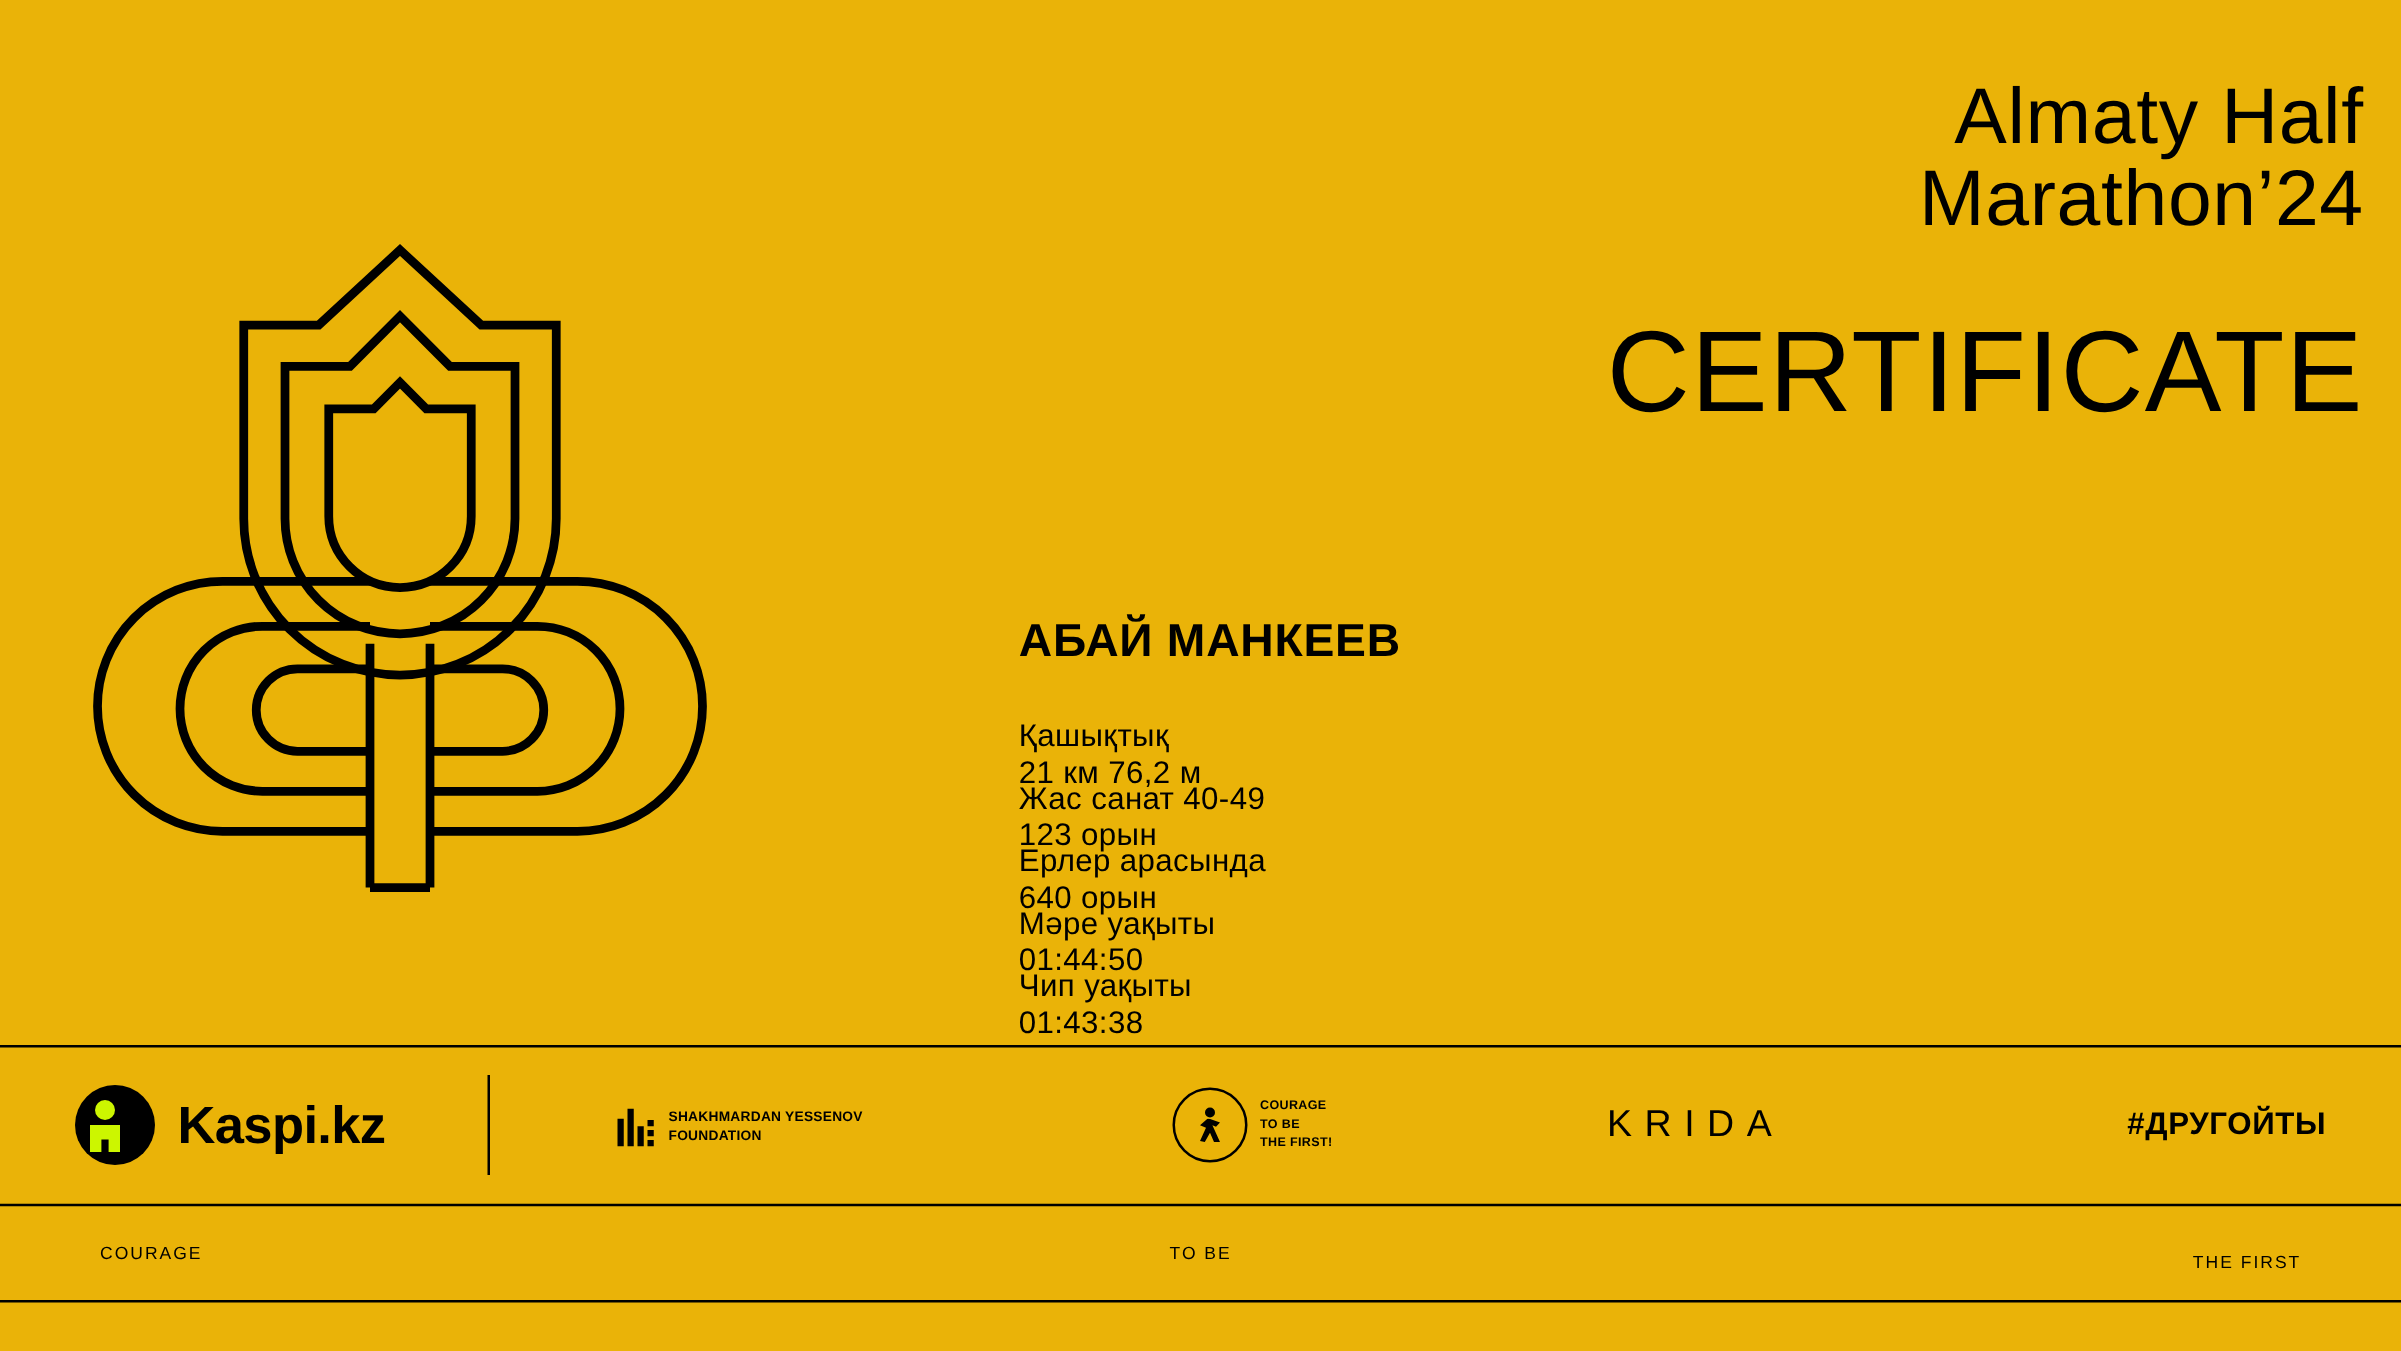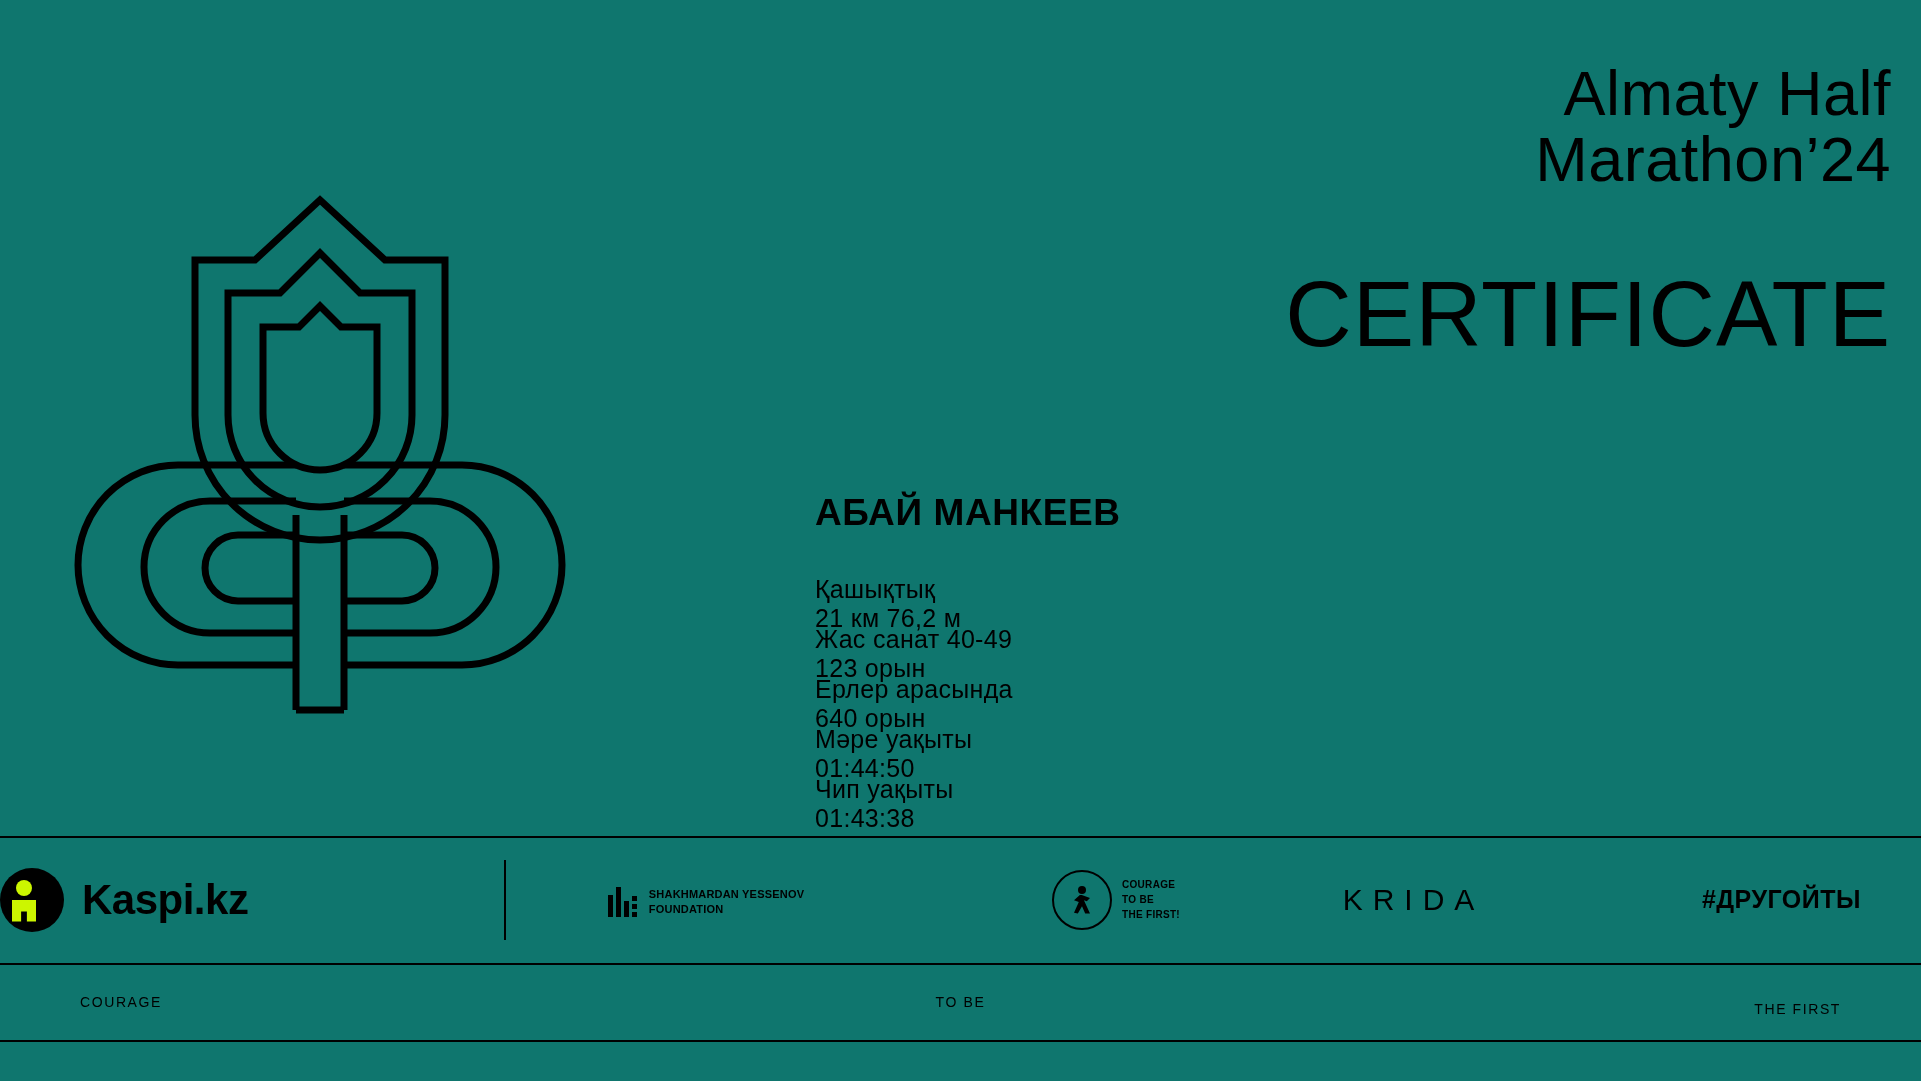--- a/index.html
+++ b/index.html
@@ -8,21 +8,21 @@
     height: 1081px;
     overflow: hidden;
     background: #ccf600;
     font-family: "Liberation Sans", sans-serif;
     color: #000;
   }
   .certificate {
     position: relative;
     width: 1921px;
     height: 1081px;
-    background: #0f766e;
+    background: #eab308;
   }
 
   
   .emblem {
     position: absolute;
     left: 60px;
     top: 165px;
     width: 520px;
     height: 560px;
   }
@@ -40,21 +40,21 @@
     font-size: 63px;
     line-height: 1.05;
     font-weight: 400;
     letter-spacing: 0.5px;
     font-family: "Liberation Sans", sans-serif;
   }
   .cert-word {
     font-size: 92px;
     letter-spacing: 1px;
     font-weight: 400;
-    margin-top: 76px;
+    margin-top: 60px;
     line-height: 1;
   }
 
   .athlete-name {
     position: absolute;
     left: 815px;
     top: 492px;
     font-size: 37px;
     font-weight: bold;
     letter-spacing: 0.6px;
@@ -100,21 +100,22 @@
     height: 127px;
     display: flex;
     align-items: center;
   }
   .sp {
     display: flex;
     align-items: center;
     justify-content: center;
   }
   .sp-kaspi {
-    width: 506px;
+    width: 392px;
+    padding-left: 60px;
     justify-content: flex-start;
     border-right: 2px solid #000;
     height: 80px;
   }
   .kaspi-mark {
     width: 64px; height: 64px;
     border-radius: 50%;
     background: #000;
     position: relative;
     margin-right: 18px;

